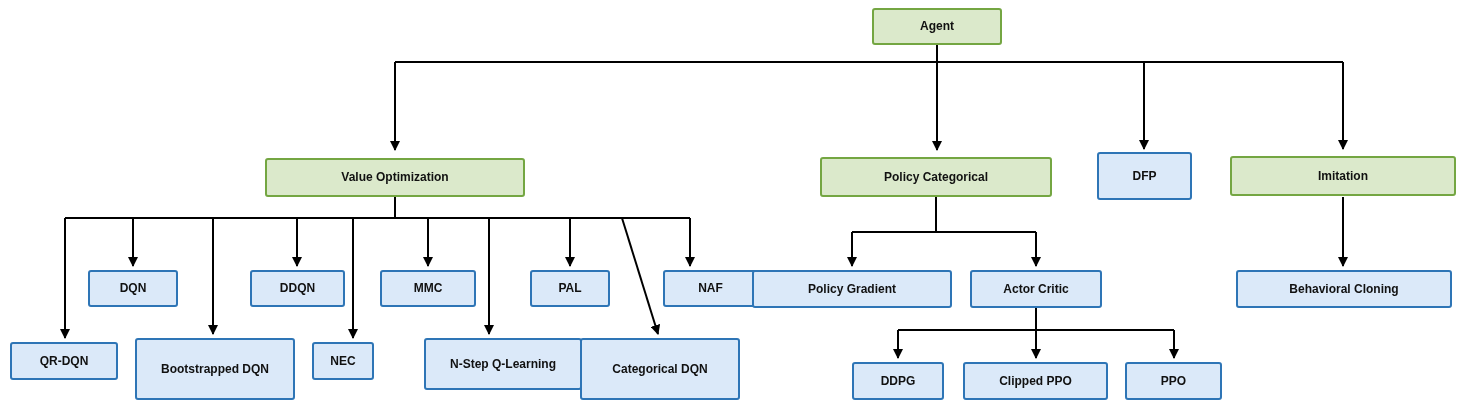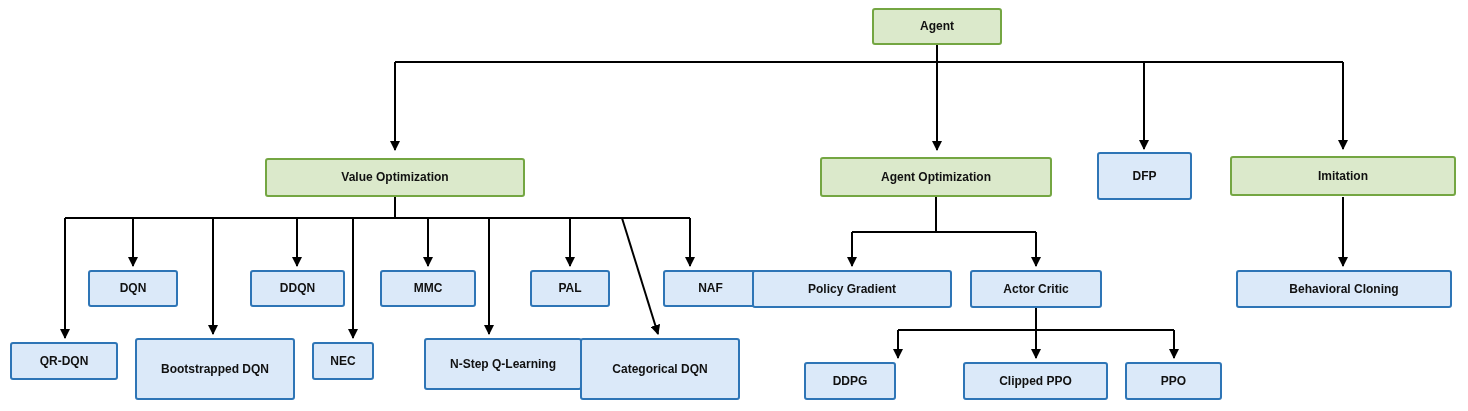--- a/index.html
+++ b/index.html
@@ -79,21 +79,21 @@
   </svg>
 
   <div class="node green" style="left:872px;top:8px;width:130px;height:37px">
     <span>Agent</span>
   </div>
 
   <div class="node green" style="left:265px;top:158px;width:260px;height:39px">
     <span>Value Optimization</span>
   </div>
   <div class="node green" style="left:820px;top:157px;width:232px;height:40px">
-    <span>Agent Optimization</span>
+    <span>Policy Categorical</span>
   </div>
   <div class="node blue" style="left:1097px;top:152px;width:95px;height:48px">
     <span>DFP</span>
   </div>
   <div class="node green" style="left:1230px;top:156px;width:226px;height:40px">
     <span>Imitation</span>
   </div>
 
   <div class="node blue" style="left:88px;top:270px;width:90px;height:37px">
     <span>DQN</span>
@@ -127,21 +127,21 @@
     <span>Categorical DQN</span>
   </div>
 
   <div class="node blue" style="left:752px;top:270px;width:200px;height:38px">
     <span>Policy Gradient</span>
   </div>
   <div class="node blue" style="left:970px;top:270px;width:132px;height:38px">
     <span>Actor Critic</span>
   </div>
 
-  <div class="node blue" style="left:804px;top:362px;width:92px;height:38px">
+  <div class="node blue" style="left:852px;top:362px;width:92px;height:38px">
     <span>DDPG</span>
   </div>
   <div class="node blue" style="left:1125px;top:362px;width:97px;height:38px">
     <span>PPO</span>
   </div>
   <div class="node blue" style="left:963px;top:362px;width:145px;height:38px">
     <span>Clipped PPO</span>
   </div>
 
   <div class="node blue" style="left:1236px;top:270px;width:216px;height:38px">

